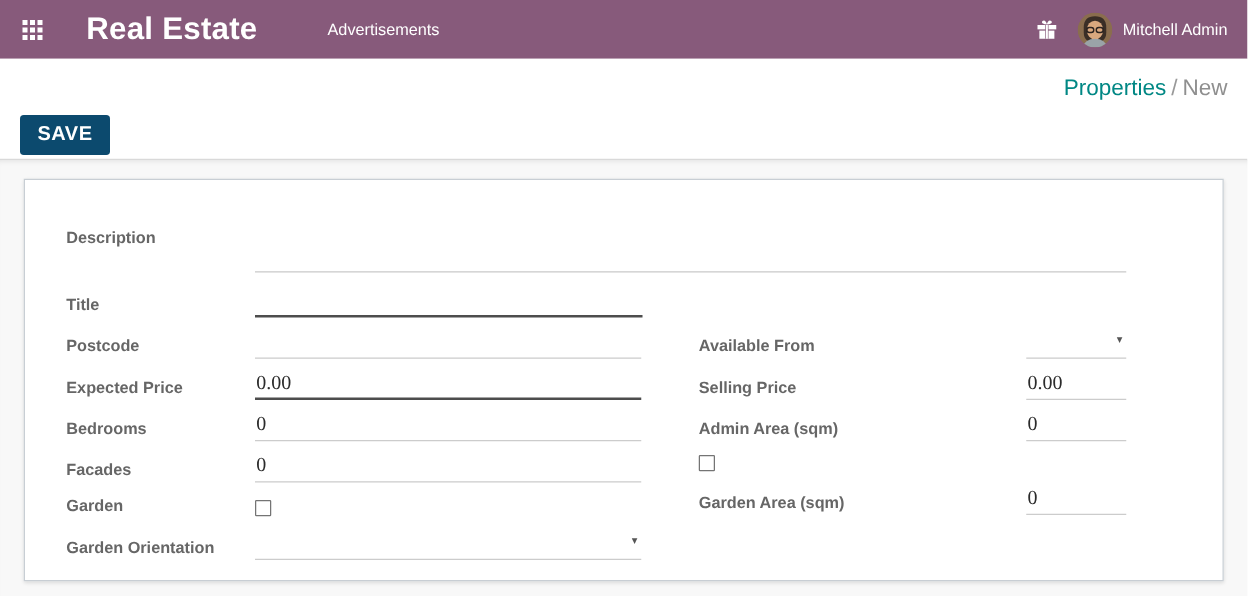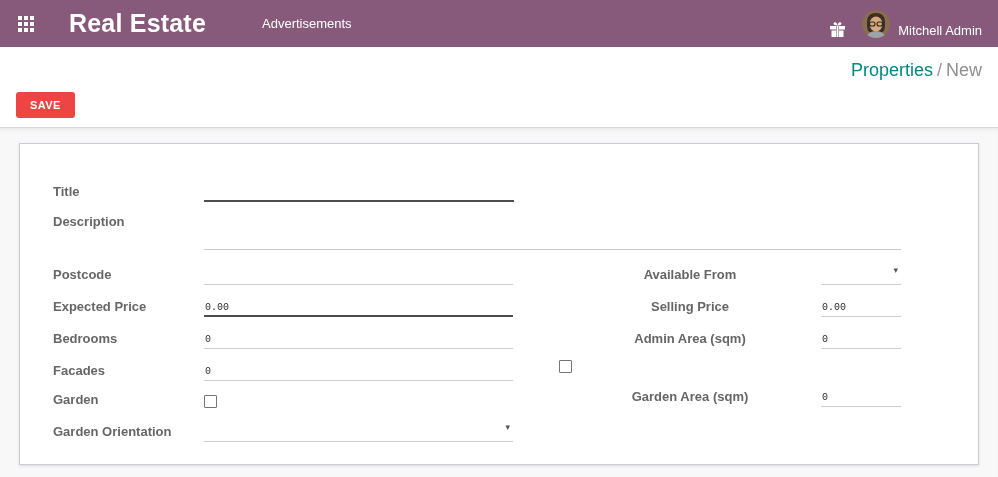--- a/index.html
+++ b/index.html
@@ -32,21 +32,21 @@
     cursor: pointer;
   }
   .topbar-menu {
     margin-left: 56px;
     font-size: 13px;
     cursor: pointer;
   }
   .topbar-right {
     margin-left: auto;
     display: flex;
-    align-items: flex-end;
+    align-items: center;
   }
   .gift-btn { width: 17px; height: 17px; cursor: pointer; }
   .avatar {
     width: 28px; height: 28px;
     border-radius: 50%;
     overflow: hidden;
     margin-left: 16px;
     flex: 0 0 auto;
   }
   .user-name {
@@ -69,25 +69,25 @@
   }
   .breadcrumb .bc-link { color: #008784; cursor: pointer; }
   .breadcrumb .bc-sep { color: #999; padding: 0 4px; }
   .breadcrumb .bc-current { color: #8f8f8f; }
   .btn-row {
     margin-top: 11px;
     display: flex;
     align-items: center;
   }
   .btn-save {
-    background: #ef4444;
+    background: #0c4a6e;
     color: #fff;
     border: none;
     font-family: inherit;
-    font-size: 11px;
+    font-size: 16px;
     font-weight: bold;
     letter-spacing: 0.4px;
     padding: 7px 14px;
     border-radius: 3px;
     cursor: pointer;
   }
   .btn-discard {
     background: transparent;
     border: none;
     font-family: inherit;
@@ -128,22 +128,22 @@
     color: #666666;
     padding-bottom: 3px;
   }
   .ffield { position: relative; }
   .ffield input {
     width: 100%;
     border: none;
     border-bottom: 1px solid #cccccc;
     outline: none;
     background: transparent;
-    font-family: Liberation Mono, monospace;
-    font-size: 10px;
+    font-family: Liberation Serif, serif;
+    font-size: 16px;
     color: #2b2b2b;
     padding: 0 0 3px 1px;
   }
   .ffield.required input {
     border-bottom: 2px solid #4d4d4d;
     padding-bottom: 2px;
   }
   .w-310 { width: 310px; }
   .w-80  { width: 80px; }
 
@@ -167,21 +167,21 @@
     font-family: inherit;
     font-size: 13px;
     color: #2b2b2b;
   }
   .desc-row { align-items: flex-start; margin-bottom: 14px; }
   .desc-row .flabel { padding-top: 1px; }
 
   .cols { display: flex; margin-top: 11px; }
   .col-left { width: 460px; }
   .col-right { margin-left: 46px; width: 342px; }
-  .col-right .flabel { flex: 0 0 262px; text-align: center; }
+  .col-right .flabel { flex: 0 0 262px; }
 
   .checkbox {
     display: inline-block;
     width: 13px; height: 13px;
     border: 1px solid #747474;
     background: #fff;
     border-radius: 1px;
     cursor: pointer;
     margin-bottom: 2px;
   }
@@ -239,32 +239,32 @@
     <span class="bc-link">Properties</span><span class="bc-sep">/</span><span class="bc-current">New</span>
   </div>
   <div class="btn-row">
     <button class="btn-save">SAVE</button>
   </div>
 </div>
 
 <div class="content">
   <div class="sheet">
 
+    <div class="frow desc-row">
+      <span class="flabel">Description</span>
+      <textarea class="desc" value="" style=""></textarea>
+    </div>
+
     <div class="frow">
       <span class="flabel">Title</span>
       <div class="ffield required w-310">
         <input type="text" value="" style="">
       </div>
     </div>
 
-    <div class="frow desc-row">
-      <span class="flabel">Description</span>
-      <textarea class="desc" value="" style=""></textarea>
-    </div>
-
     <div class="cols">
 
       <div class="col-left">
         <div class="frow">
           <span class="flabel">Postcode</span>
           <div class="ffield w-310">
             <input type="text" value="" style="">
           </div>
         </div>
 

